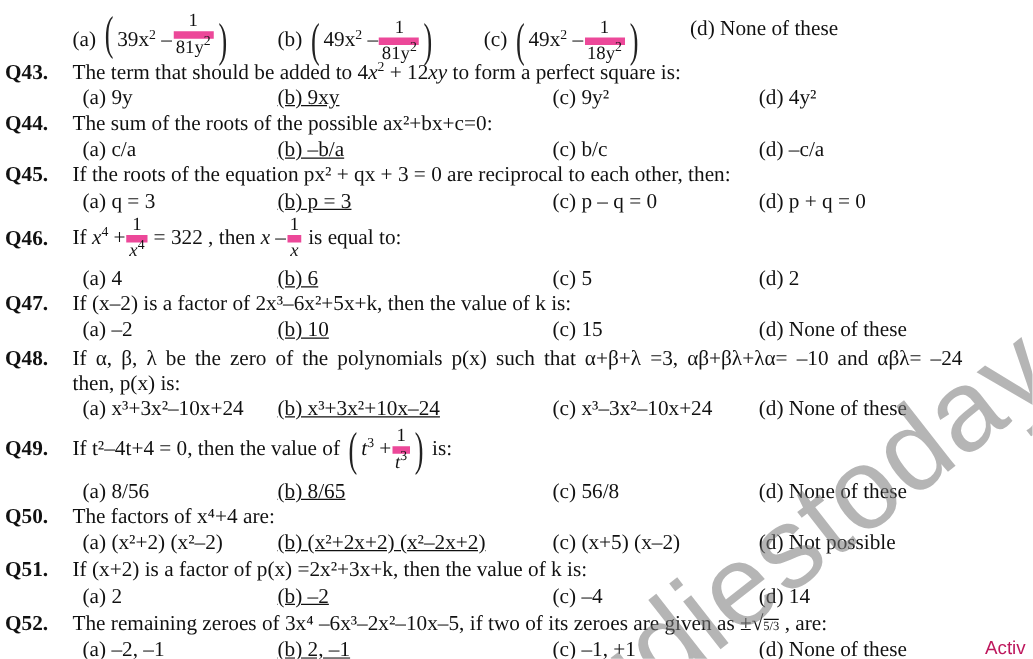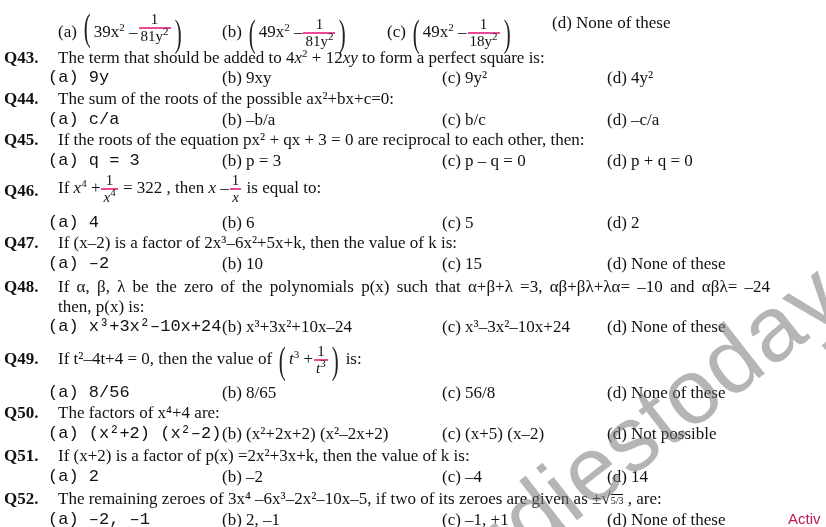--- a/index.html
+++ b/index.html
@@ -2,26 +2,26 @@
 <html><head>
 <meta charset="utf-8">
 <style>
   html, body { margin:0; padding:0; background:#ffffff; }
   body { width:826px; height:527px; overflow:hidden; position:relative;
          font-family:"Liberation Serif","DejaVu Serif",serif; color:#111; font-size:17px; }
   .row { position:absolute; left:0; white-space:nowrap; line-height:20px; }
   .qn { position:absolute; left:4px; font-weight:bold;text-align:center; }
   .qtext { position:absolute; left:58px; }
   .opt { position:absolute; white-space:nowrap; }
-  .oa { left:48px;font-family:Liberation Mono, monospace; } .ob { left:222px; } .oc { left:442px; } .od { left:607px; }
+  .oa { left:66px; } .ob { left:222px;text-decoration:underline; } .oc { left:442px; } .od { left:607px; }
   i { font-style:italic; }
   sup { font-size:11px; vertical-align:6px; line-height:0; }
   .frac { display:inline-block; vertical-align:middle; text-align:center; font-size:15px; line-height:15px; margin:0 1px; }
   .frac .num { display:block; padding:0 2px; }
-  .frac .den { display:block; border-top:2px solid #ec4899; padding:0 2px; }
+  .frac .den { display:block; border-top:6px solid #ec4899; padding:0 2px; }
   .paren { display:inline-block; vertical-align:middle; font-size:38px; font-weight:100; line-height:38px; transform:scaleX(0.55); color:#222; }
   .watermark { position:absolute; left:470px; top:260px; font-family:"Liberation Sans",sans-serif; font-size:92px; color:rgba(120,120,120,0.55);
                transform:rotate(-38deg); transform-origin:left top; white-space:nowrap; pointer-events:none; letter-spacing:1px; }
   .activate { position:absolute; left:788px; top:510px; font-family:"Liberation Sans",sans-serif; font-size:15px; color:#be185d; }
 </style>
 </head>
 <body>
 
 <div class="row" style="top:6px;height:34px;width:698px;">
   <span class="opt" style="left:58px;top:8px;">

